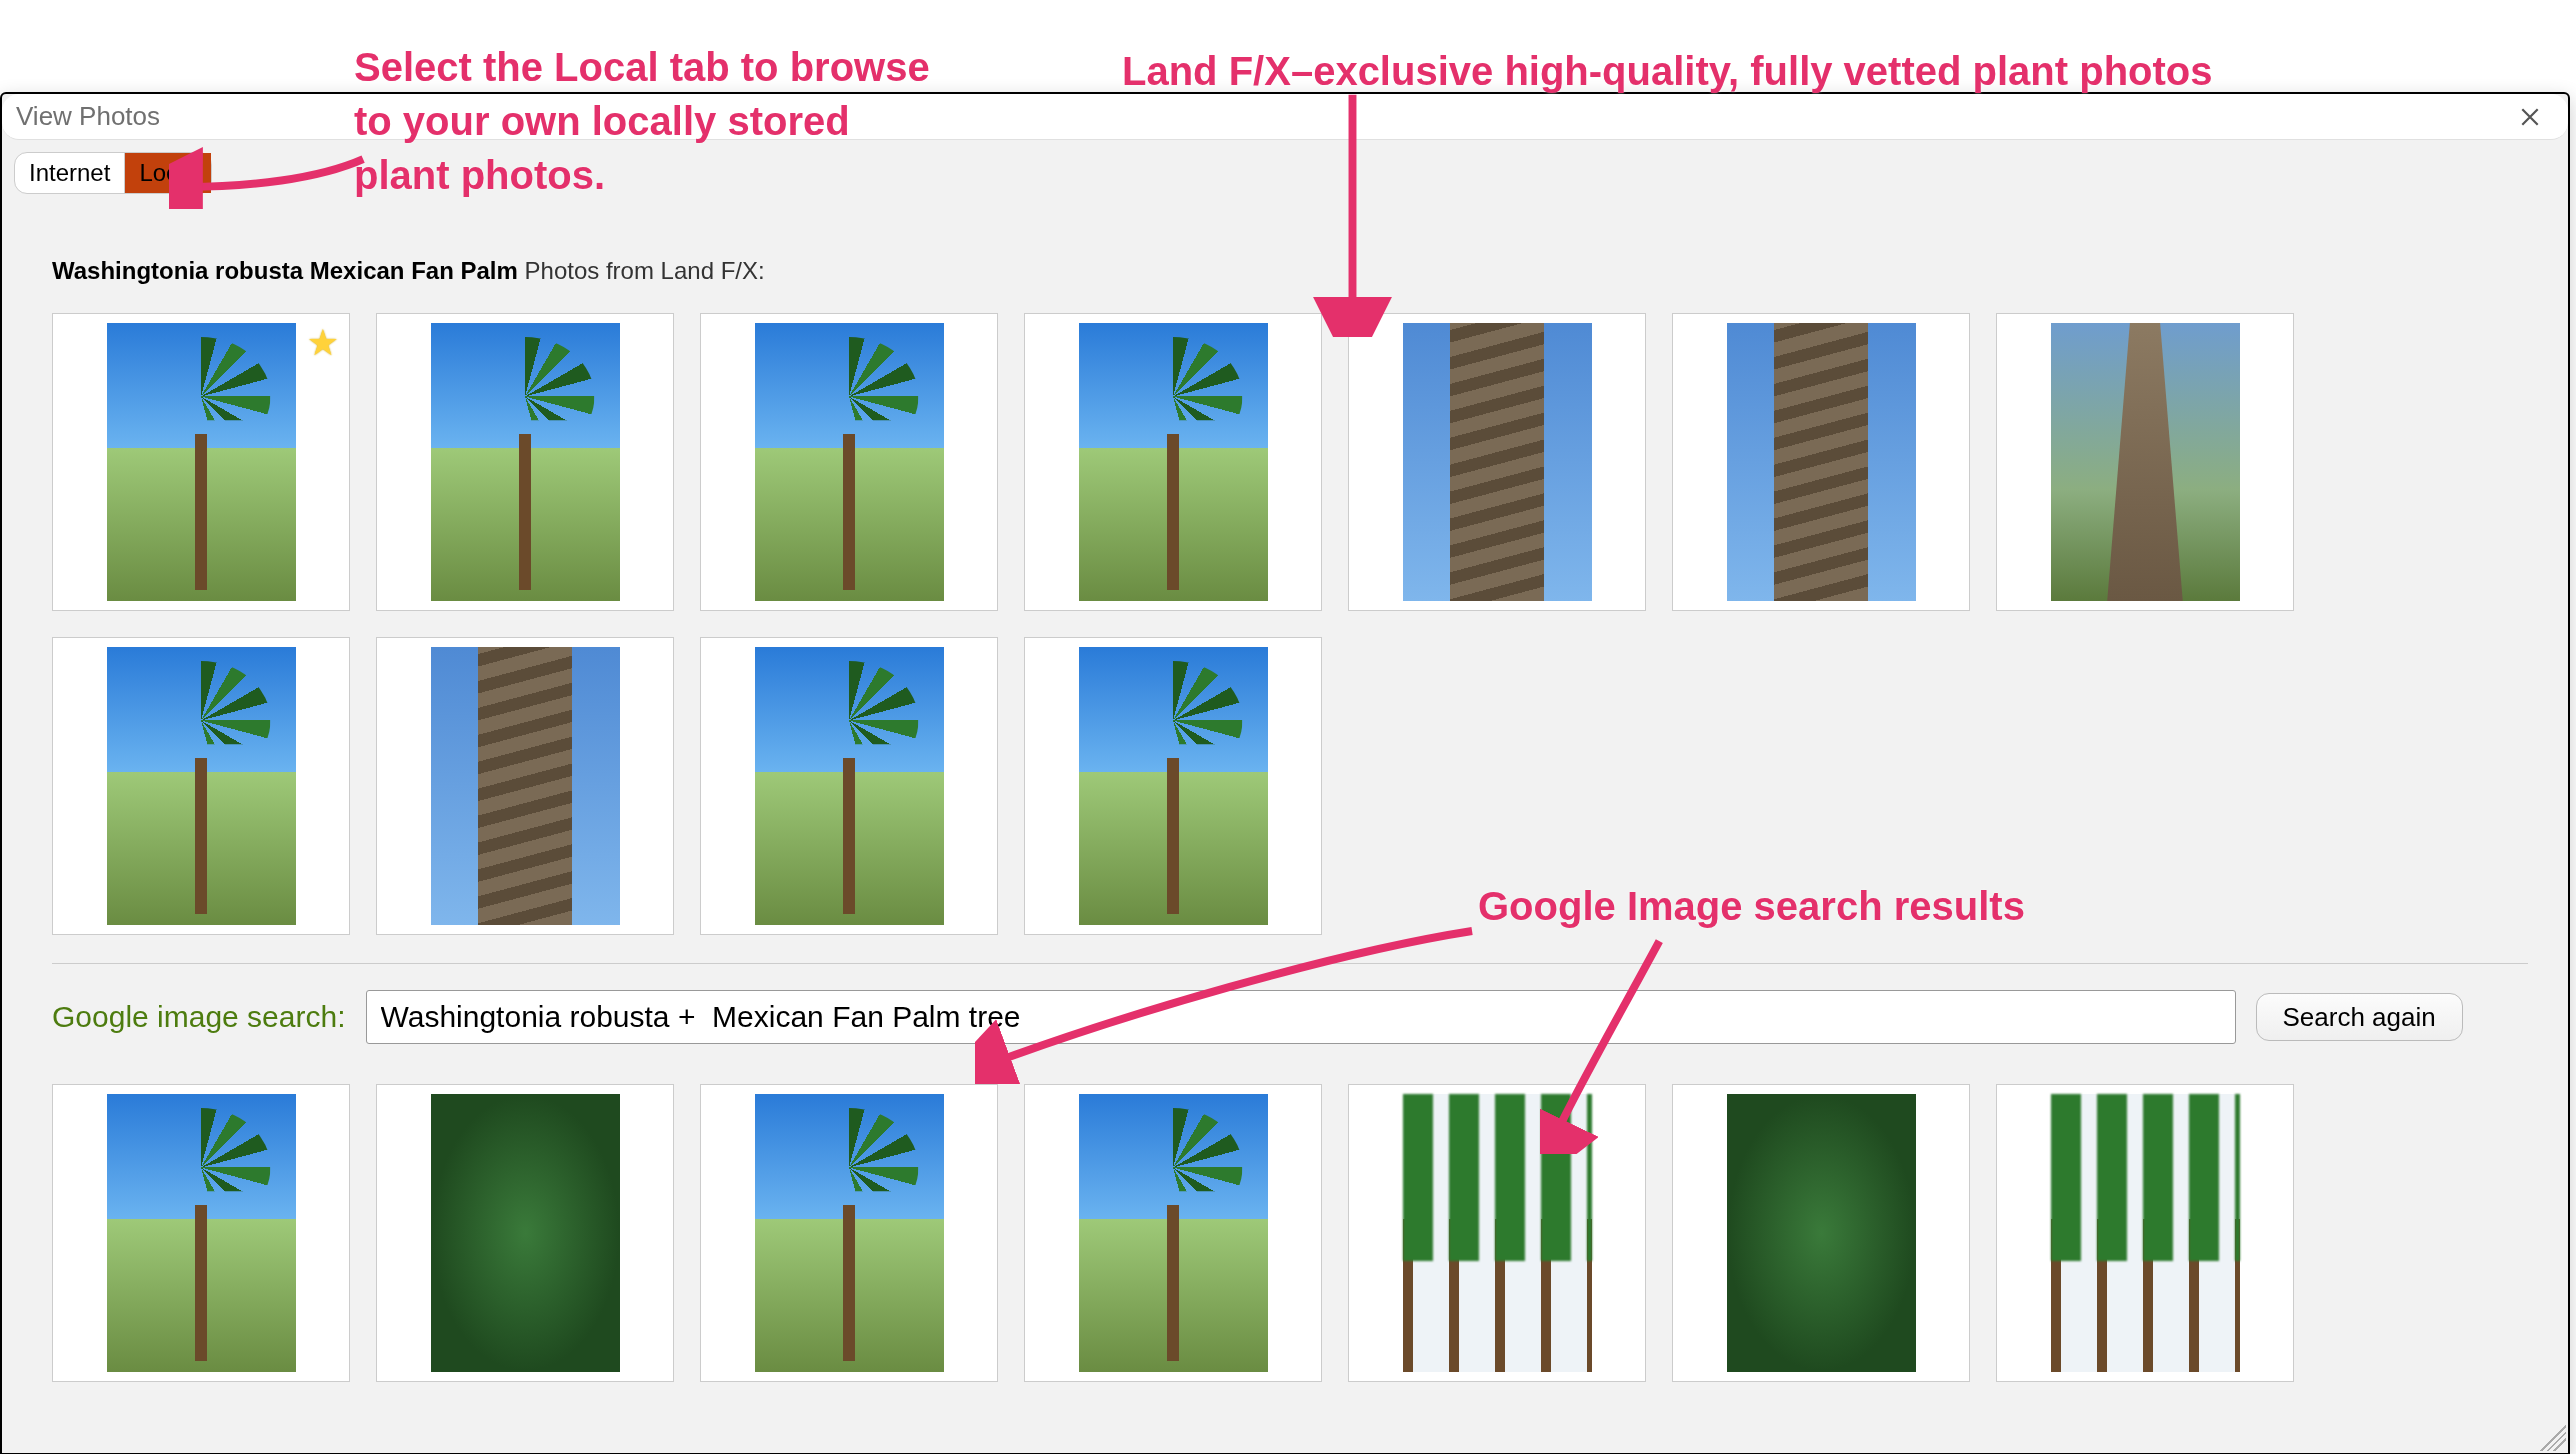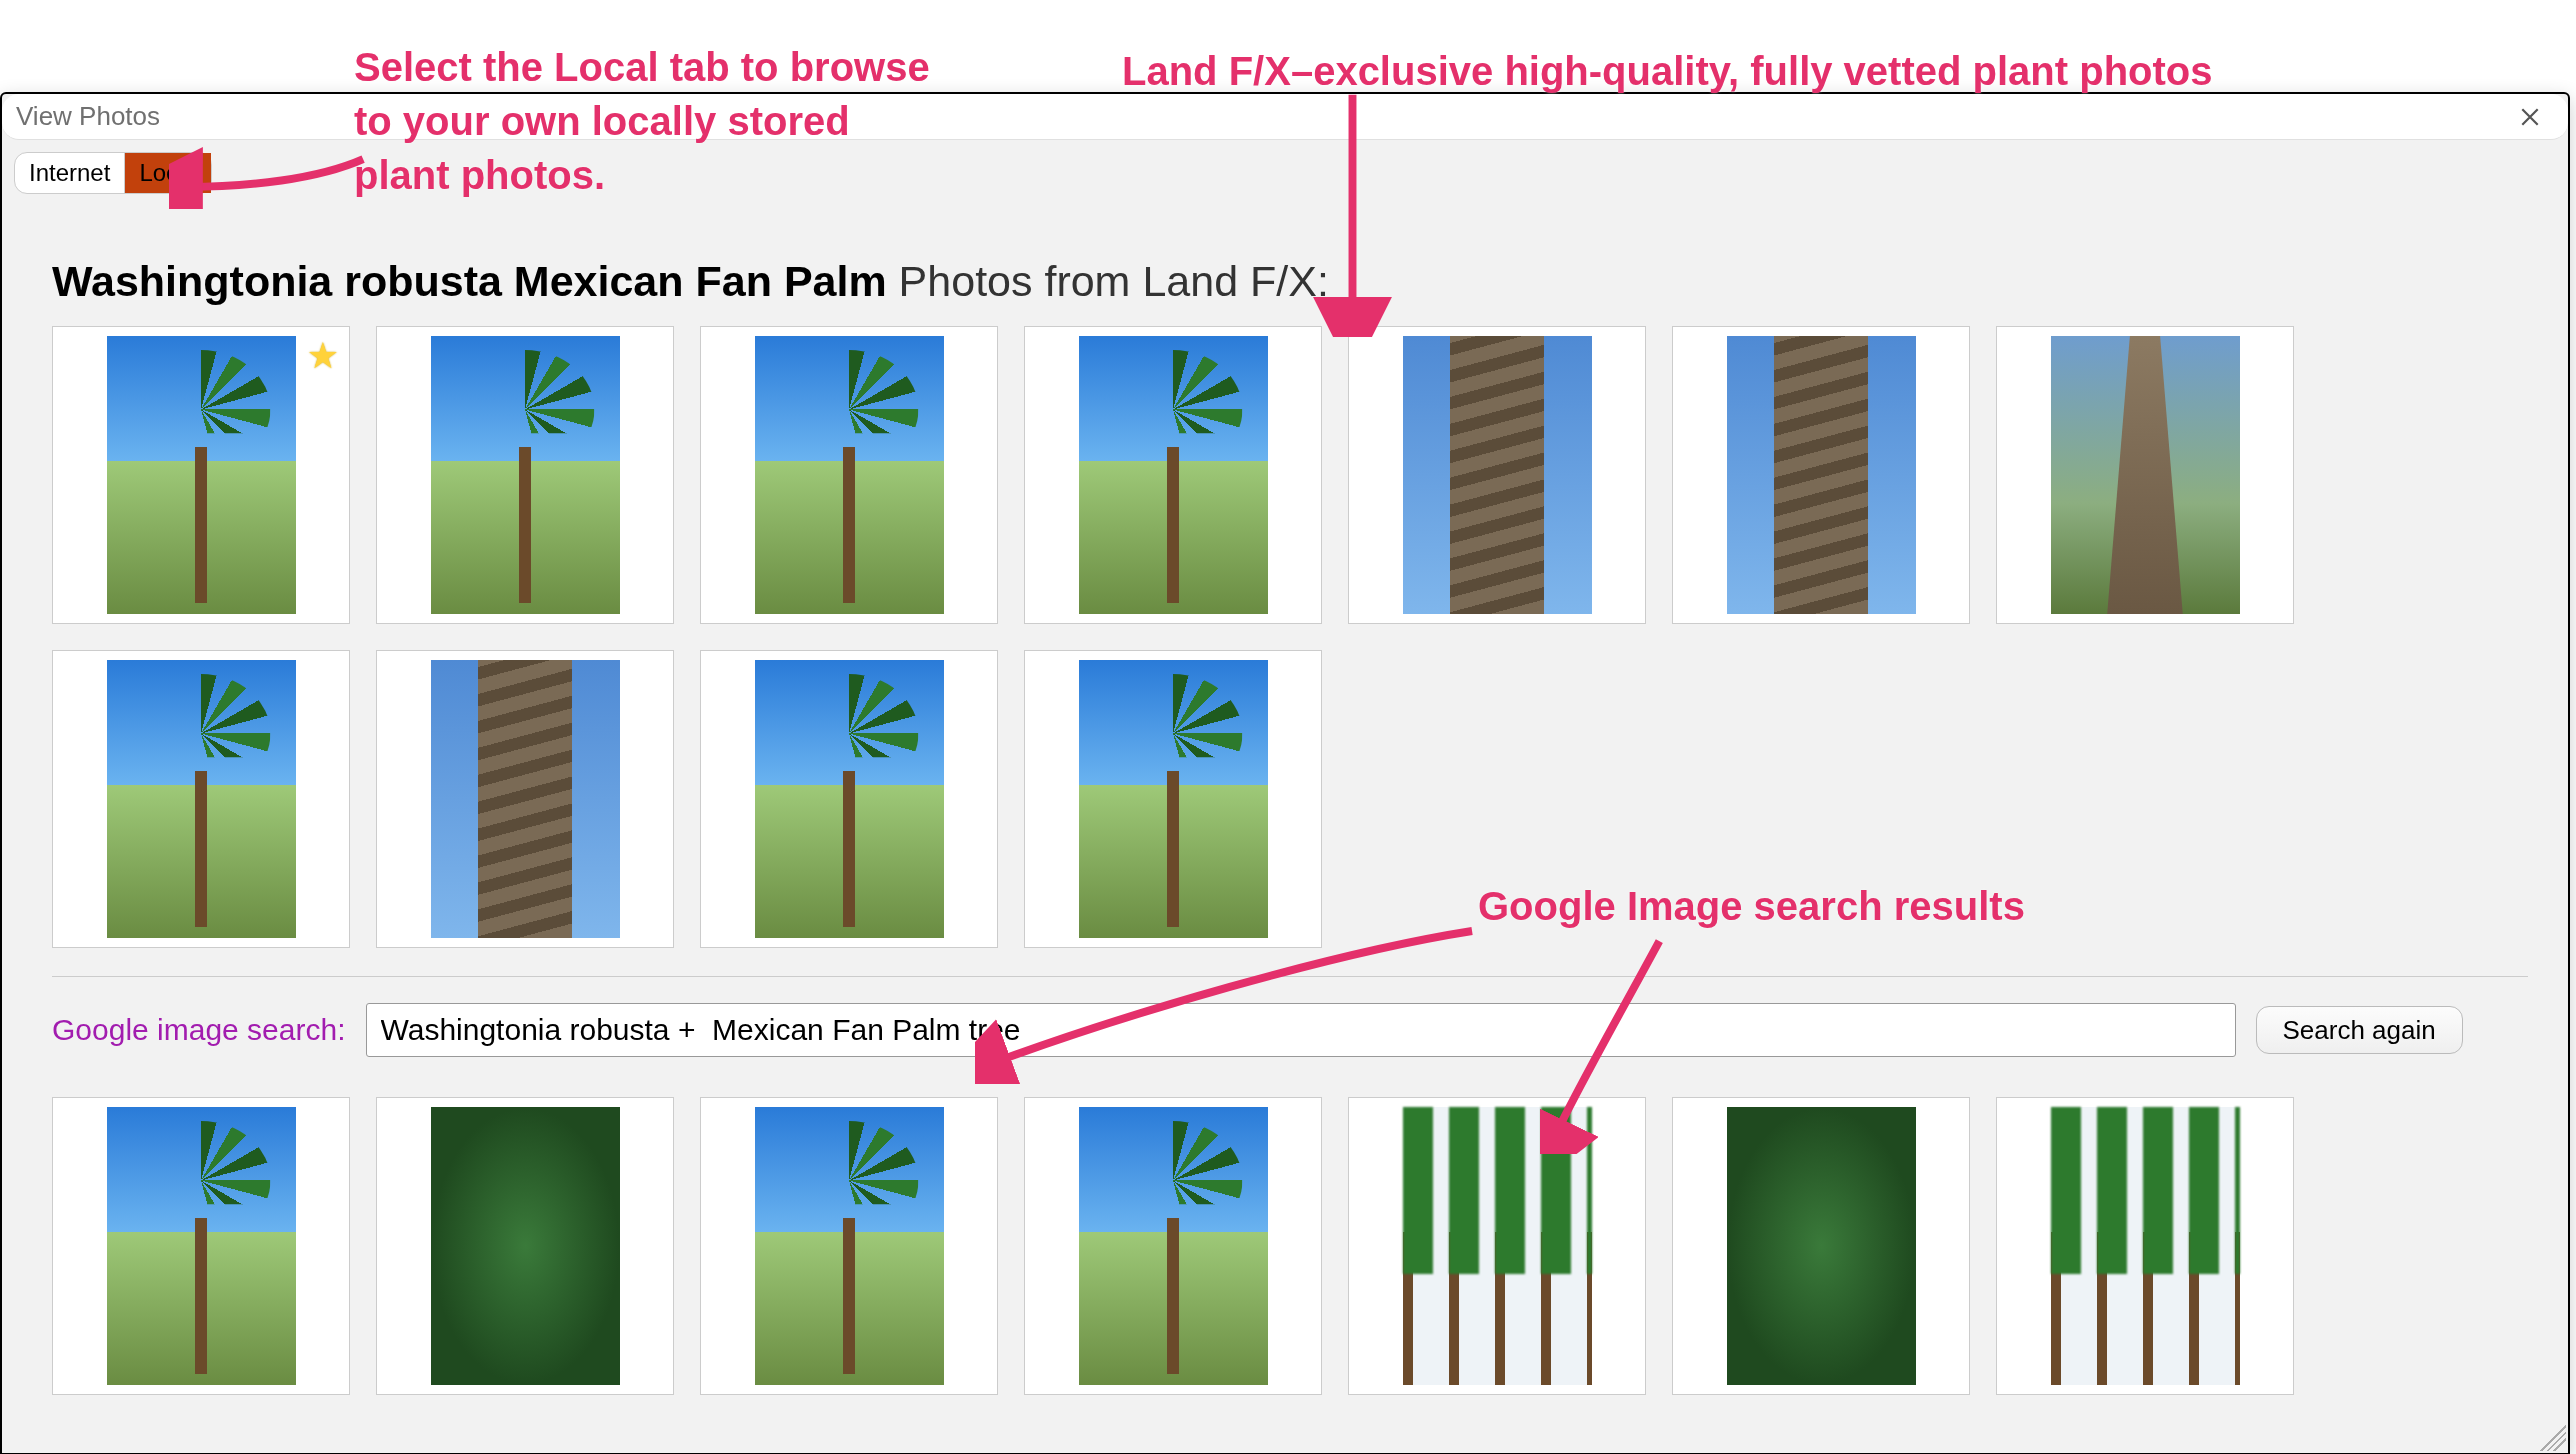--- a/index.html
+++ b/index.html
@@ -81,23 +81,23 @@
     .content-scroll {
       position:absolute;
       top: 103px;
       left:0; right:0; bottom:0;
       overflow-y: scroll;
       padding: 40px 40px 20px 50px;
       background:#f2f2f2;
     }
 
     .section-heading {
-      font-size: 43px;
+      font-size: 24px;
       color:#333;
-      margin: 20px 0 20px 0;
+      margin: 20px 0 28px 0;
     }
     .section-heading b { color:#000; font-weight:700; }
 
     .photo-grid {
       display:flex;
       flex-wrap:wrap;
       gap: 26px;
       margin-bottom: 28px;
     }
     .thumb {
@@ -204,21 +204,21 @@
     }
 
     .search-row {
       display:flex;
       align-items:center;
       gap: 20px;
       margin: 20px 0 40px 0;
     }
     .search-row label {
       font-size: 30px;
-      color:#a21caf;
+      color:#4d7c0f;
     }
     .search-row input[type=text]{
       flex:1;
       height: 54px;
       font-size: 30px;
       padding: 4px 14px;
       border:1px solid #999;
       border-radius:3px;
       background:#fff;
       max-width: 1870px;

